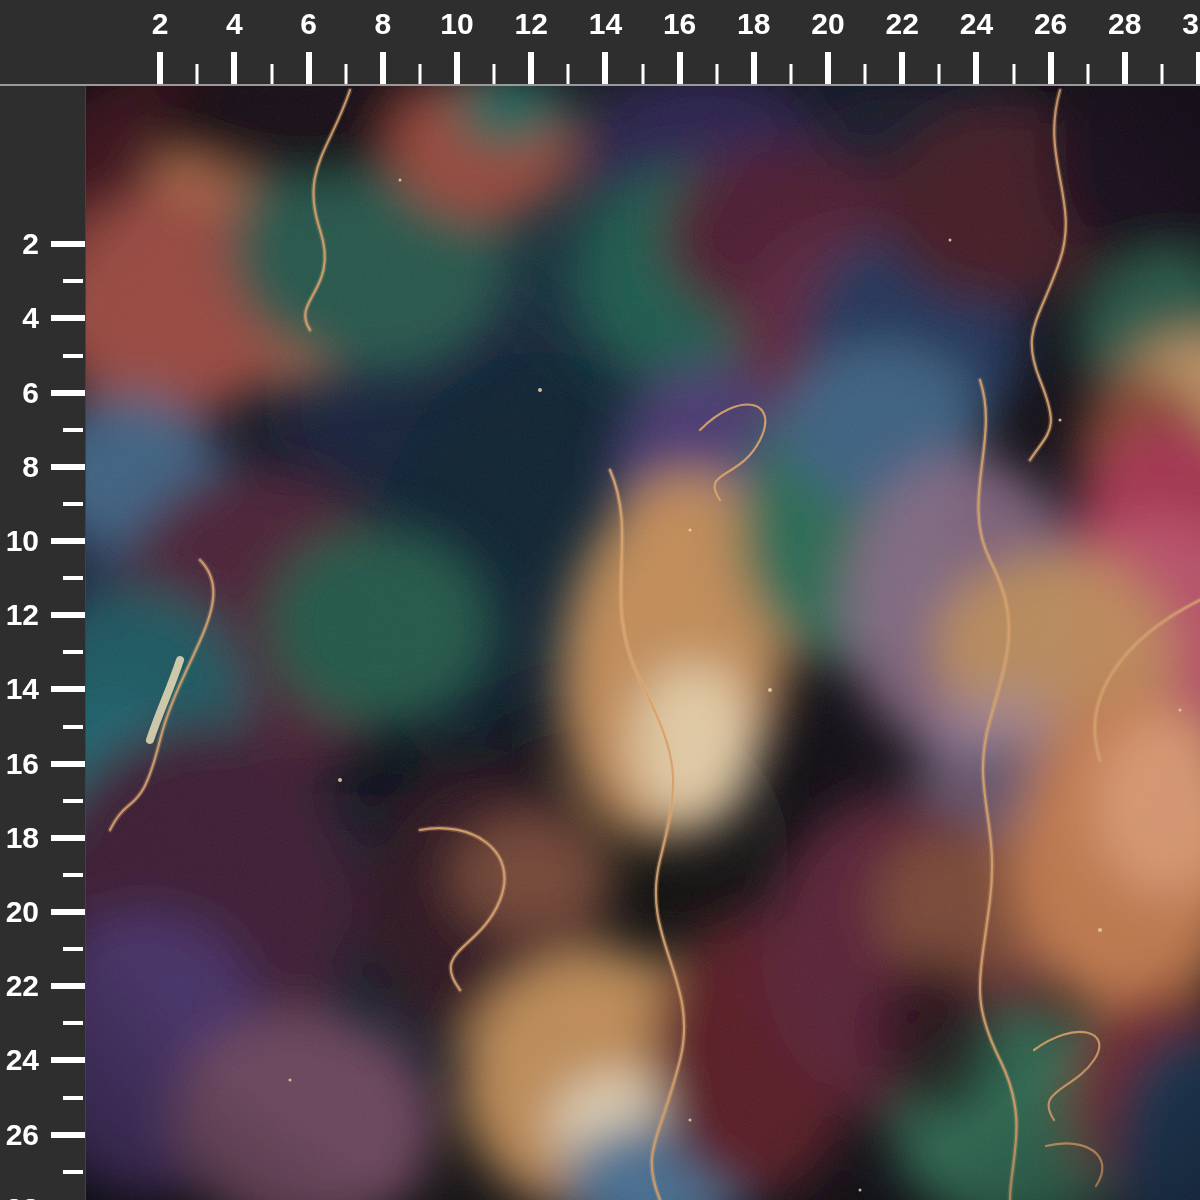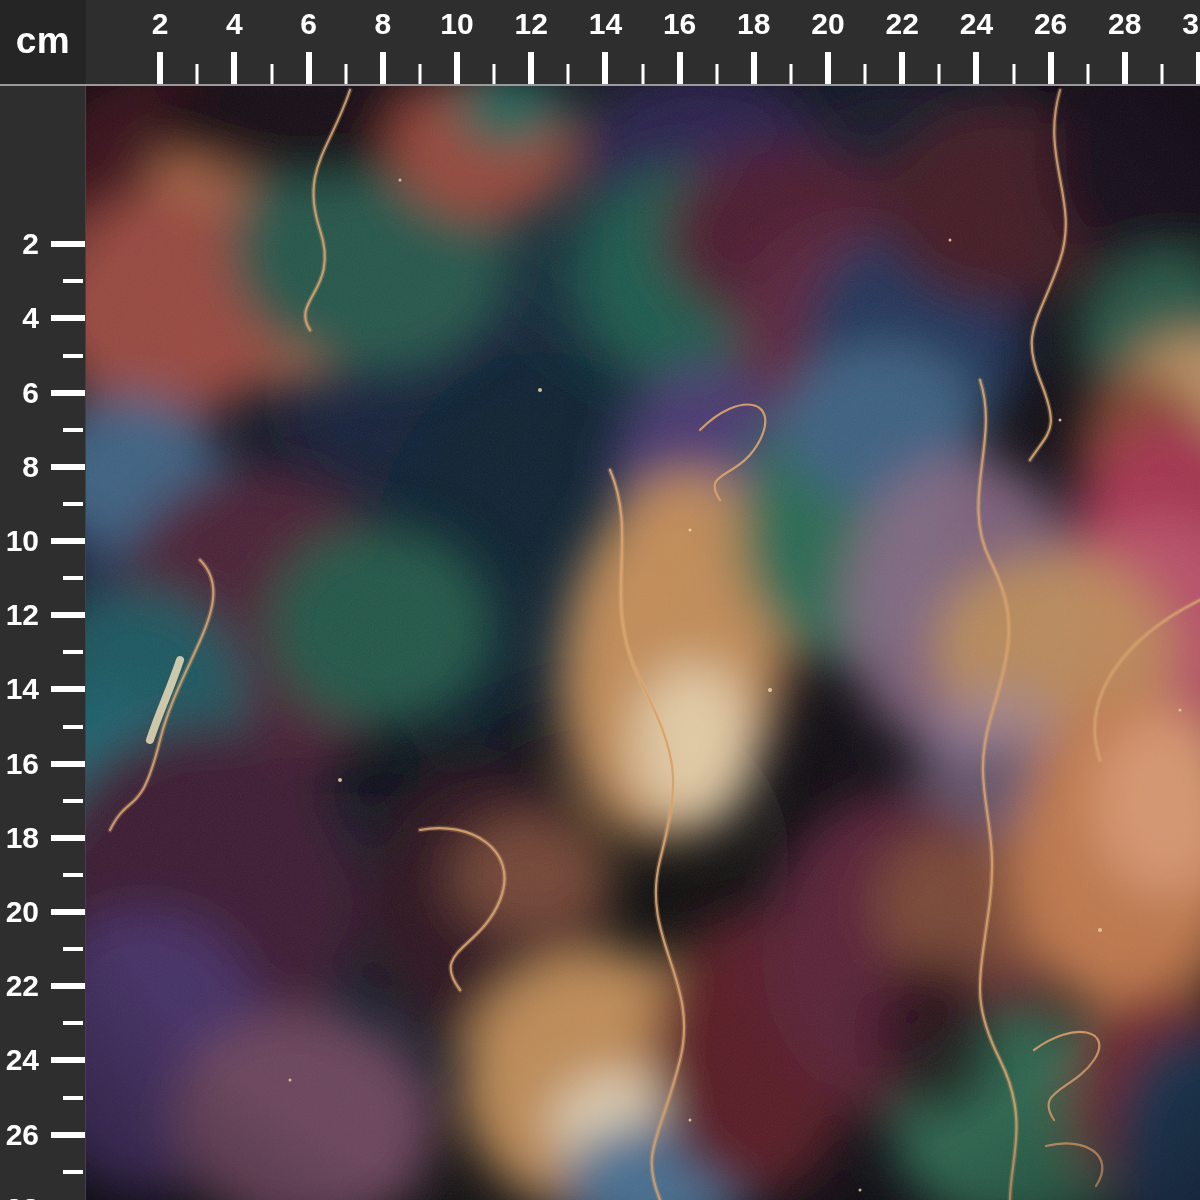--- a/index.html
+++ b/index.html
@@ -275,17 +275,14 @@
       <div class="tick minor" style="top: 492.1px;"></div>
       <div class="tick minor" style="top: 566.3px;"></div>
       <div class="tick minor" style="top: 640.5px;"></div>
       <div class="tick minor" style="top: 714.7px;"></div>
       <div class="tick minor" style="top: 788.9px;"></div>
       <div class="tick minor" style="top: 863.1px;"></div>
       <div class="tick minor" style="top: 937.3px;"></div>
       <div class="tick minor" style="top: 1011.5px;"></div>
       <div class="tick minor" style="top: 1085.7px;"></div>
     </div>
-  <div class="corner">
-    <span class="unit">cm</span>
-  </div>
 
 </div>
 
 </body></html>

